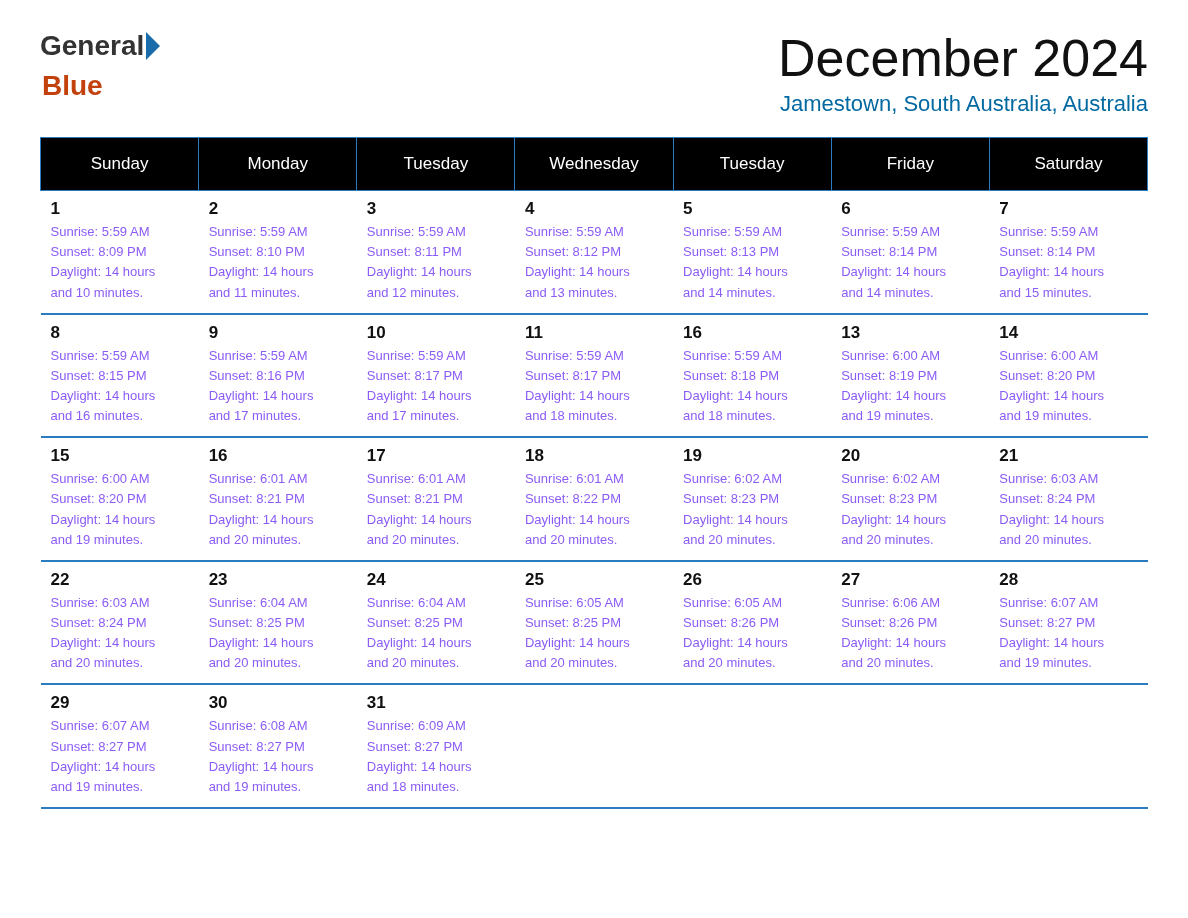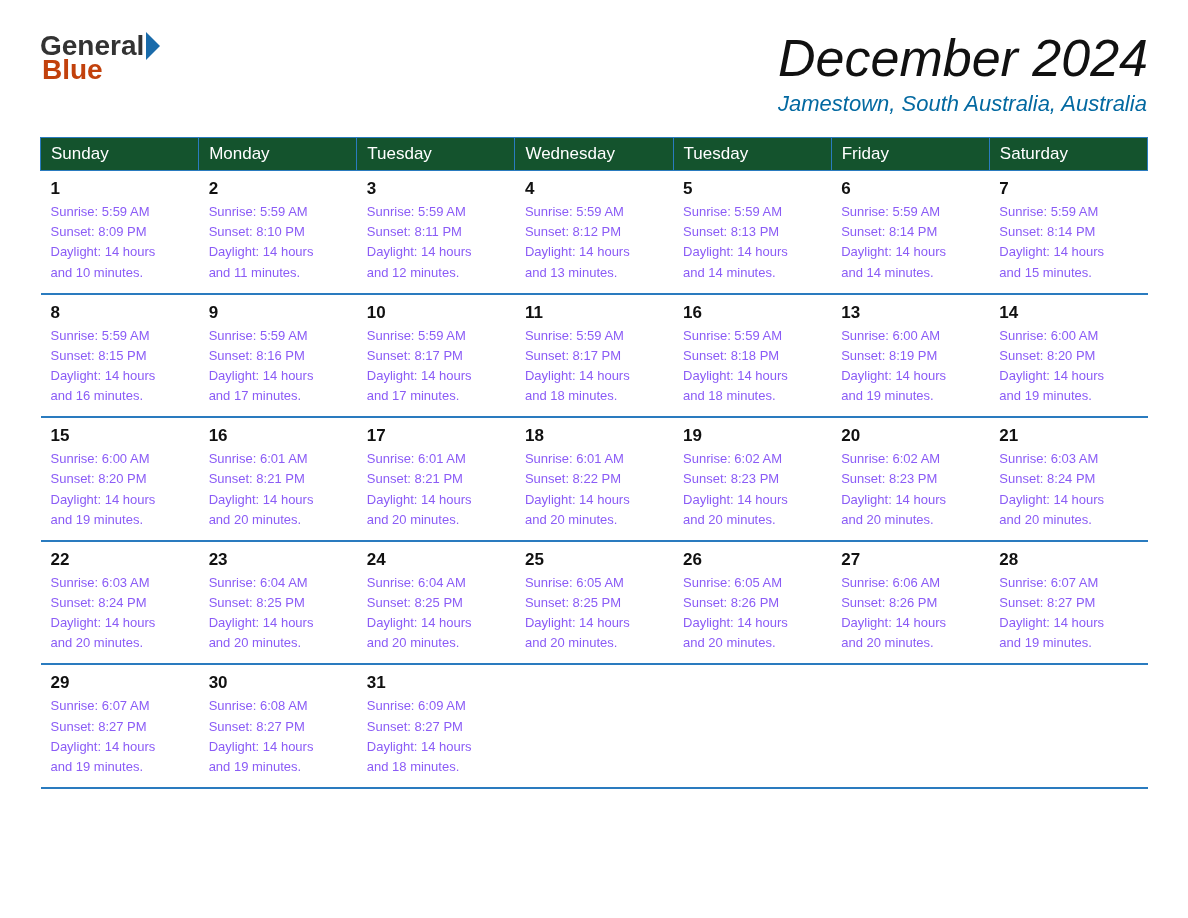--- a/index.html
+++ b/index.html
@@ -13,20 +13,21 @@
     .header {
       display: flex;
       justify-content: space-between;
       align-items: flex-start;
       margin-bottom: 20px;
     }
     .logo {
       display: flex;
       flex-direction: column;
       align-items: flex-start;
+      gap: 16px;
     }
     .logo-text {
       font-size: 28px;
       font-weight: bold;
       color: #333;
       display: flex;
       align-items: center;
     }
     .logo-general { color: #333; }
     .logo-arrow {
@@ -38,43 +39,42 @@
       border-bottom: 14px solid transparent;
       margin: 0 2px;
       vertical-align: middle;
     }
     .logo-blue {
       color: #c2410c;
       font-size: 28px;
       font-weight: bold;
     }
     .title-section {
-      text-align: left;
-      font-style: italic;
+      text-align: right;
     }
     .month-title {
       font-size: 52px;
       font-weight: normal;
       color: #111;
       line-height: 1.1;
     }
     .location-title {
       font-size: 22px;
       color: #0369a1;
       margin-top: 4px;
     }
     .calendar {
       width: 100%;
       border-collapse: collapse;
     }
     .calendar thead th {
-      background-color: #14532d;
+      background-color: #000000;
       color: #fff;
-      padding: 6px 10px;
-      text-align: left;
+      padding: 16px 10px;
+      text-align: center;
       font-size: 17px;
       font-weight: normal;
       border: 1px solid #2a7bbf;
     }
     .calendar tbody tr {
       border-bottom: 2px solid #2a7bbf;
     }
     .calendar tbody td {
       vertical-align: top;
       padding: 8px 10px 10px 10px;

